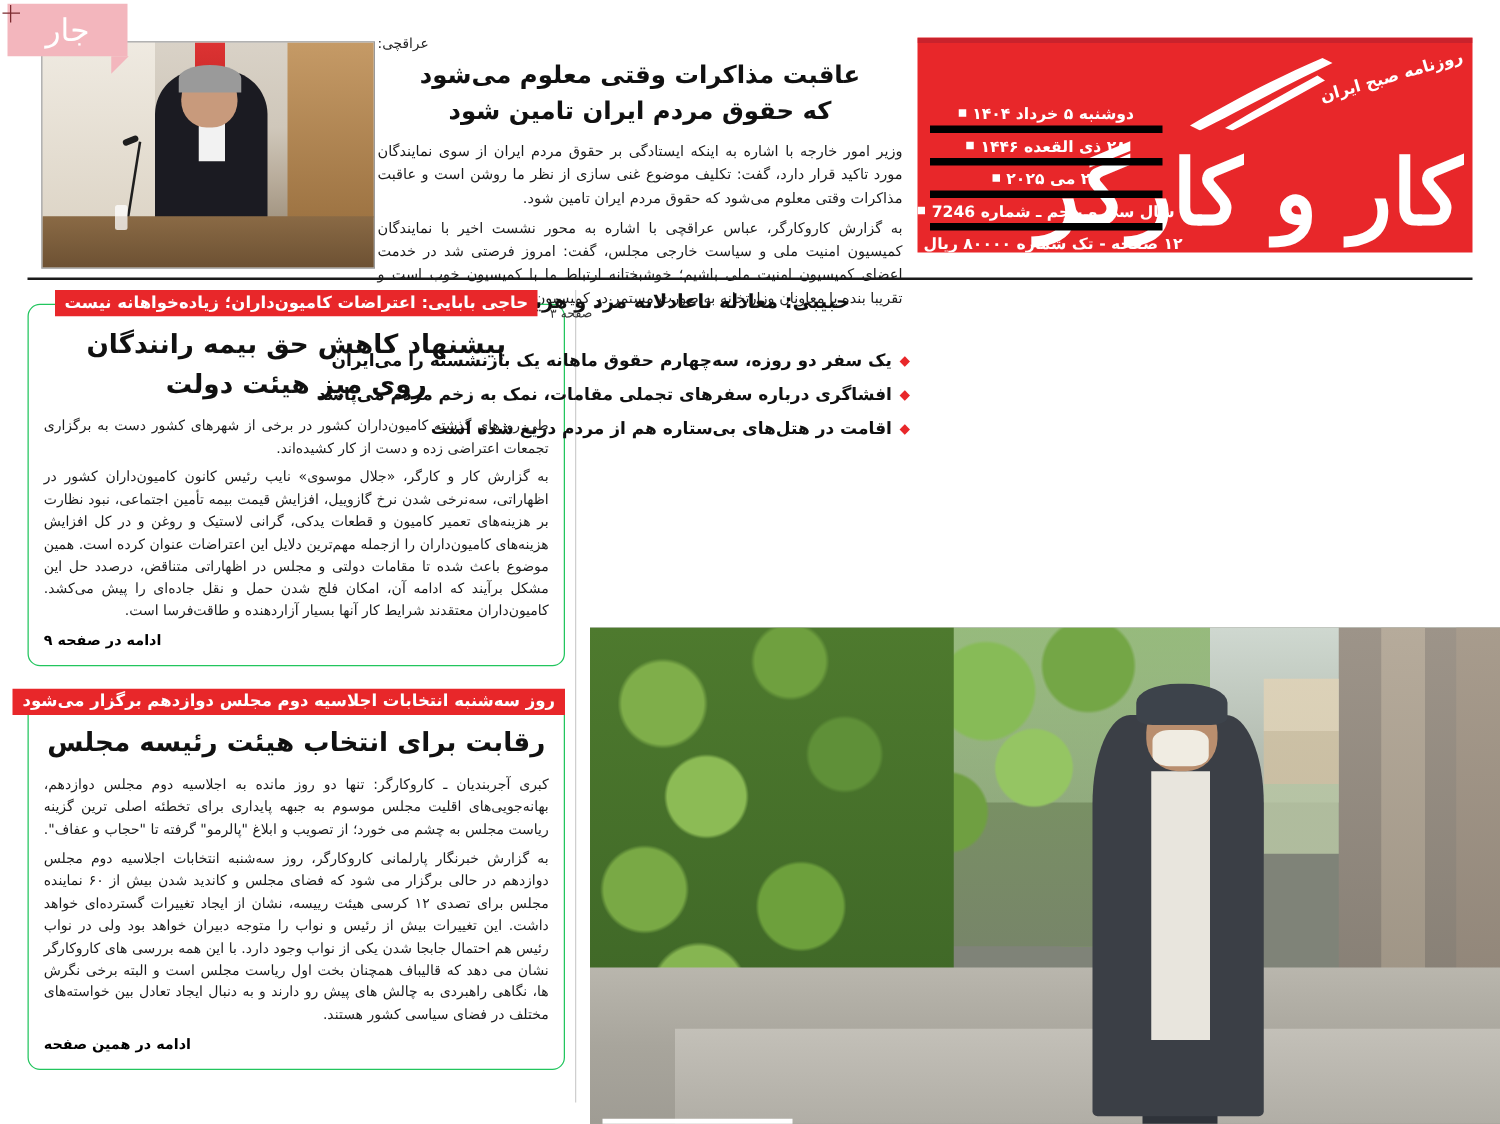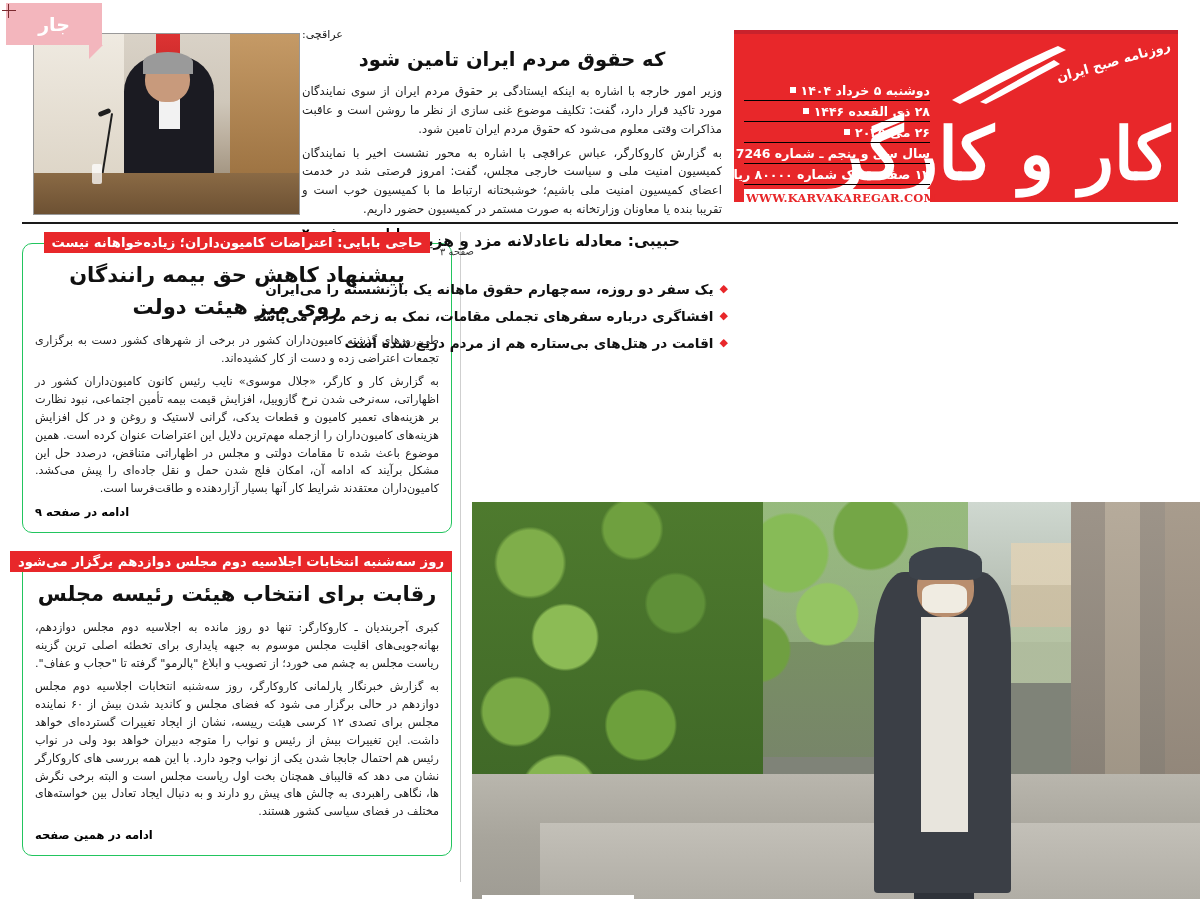--- a/index.html
+++ b/index.html
@@ -29,22 +29,22 @@
     left: 6px;
     width: 96px;
     height: 42px;
     background: #f3b6bd;
     z-index: 40;
   }
   .corner-tab .tab-text {
     position: absolute;
     inset: 0;
     color: #ffffff;
-    font-size: 19px;
-    font-weight: bold;
+    font-size: 25px;
+    font-weight: normal;
     letter-spacing: 1px;
     display: flex;
     align-items: center;
     justify-content: center;
     direction: rtl;
   }
   .corner-tab:after {
     content: "";
     position: absolute;
     right: -1px;
@@ -128,26 +128,26 @@
     top: 50px;
     left: 10px;
     width: 186px;
     text-align: right;
     color: #ffffff;
   }
   .meta-line {
     display: flex;
     flex-direction: row-reverse;
     align-items: center;
-    justify-content: flex-end;
+    justify-content: center;
     gap: 5px;
     font-size: 12.5px;
     font-weight: bold;
     padding: 2.5px 0;
-    border-bottom: 1px solid #000000;
+    border-bottom: 6px solid #000000;
     white-space: nowrap;
   }
   .meta-line:last-of-type { border-bottom: none; }
   .meta-bullet {
     width: 6px; height: 6px;
     background: #ffffff;
     flex: 0 0 auto;
   }
   .site-url {
     margin-top: 4px;
@@ -457,20 +457,21 @@
     <div class="tp-hair"></div>
     <div class="tp-mic"></div>
     <div class="tp-mic2"></div>
     <div class="tp-podium"></div>
     <div class="tp-bottle"></div>
   </div>
 
   <div class="top-article">
     <div class="ta-kicker">عراقچی:</div>
     <div class="ta-title">
+      <div>عاقبت مذاکرات وقتی معلوم می‌شود</div>
       <div>که حقوق مردم ایران تامین شود</div>
     </div>
     <div class="ta-body">
       <p>وزیر امور خارجه با اشاره به اینکه ایستادگی بر حقوق مردم ایران از سوی نمایندگان مورد تاکید قرار دارد، گفت: تکلیف موضوع غنی سازی از نظر ما روشن است و عاقبت مذاکرات وقتی معلوم می‌شود که حقوق مردم ایران تامین شود.</p>
       <p>به گزارش کاروکارگر، عباس عراقچی با اشاره به محور نشست اخیر با نمایندگان کمیسیون امنیت ملی و سیاست خارجی مجلس، گفت: امروز فرصتی شد در خدمت اعضای کمیسیون امنیت ملی باشیم؛ خوشبختانه ارتباط ما با کمیسیون خوب است و تقریبا بنده یا معاونان وزارتخانه به صورت مستمر در کمیسیون حضور داریم.</p>
       <div class="cont-note">ادامه در صفحه ۲</div>
       <div style="clear:both"></div>
     </div>
   </div>
 

